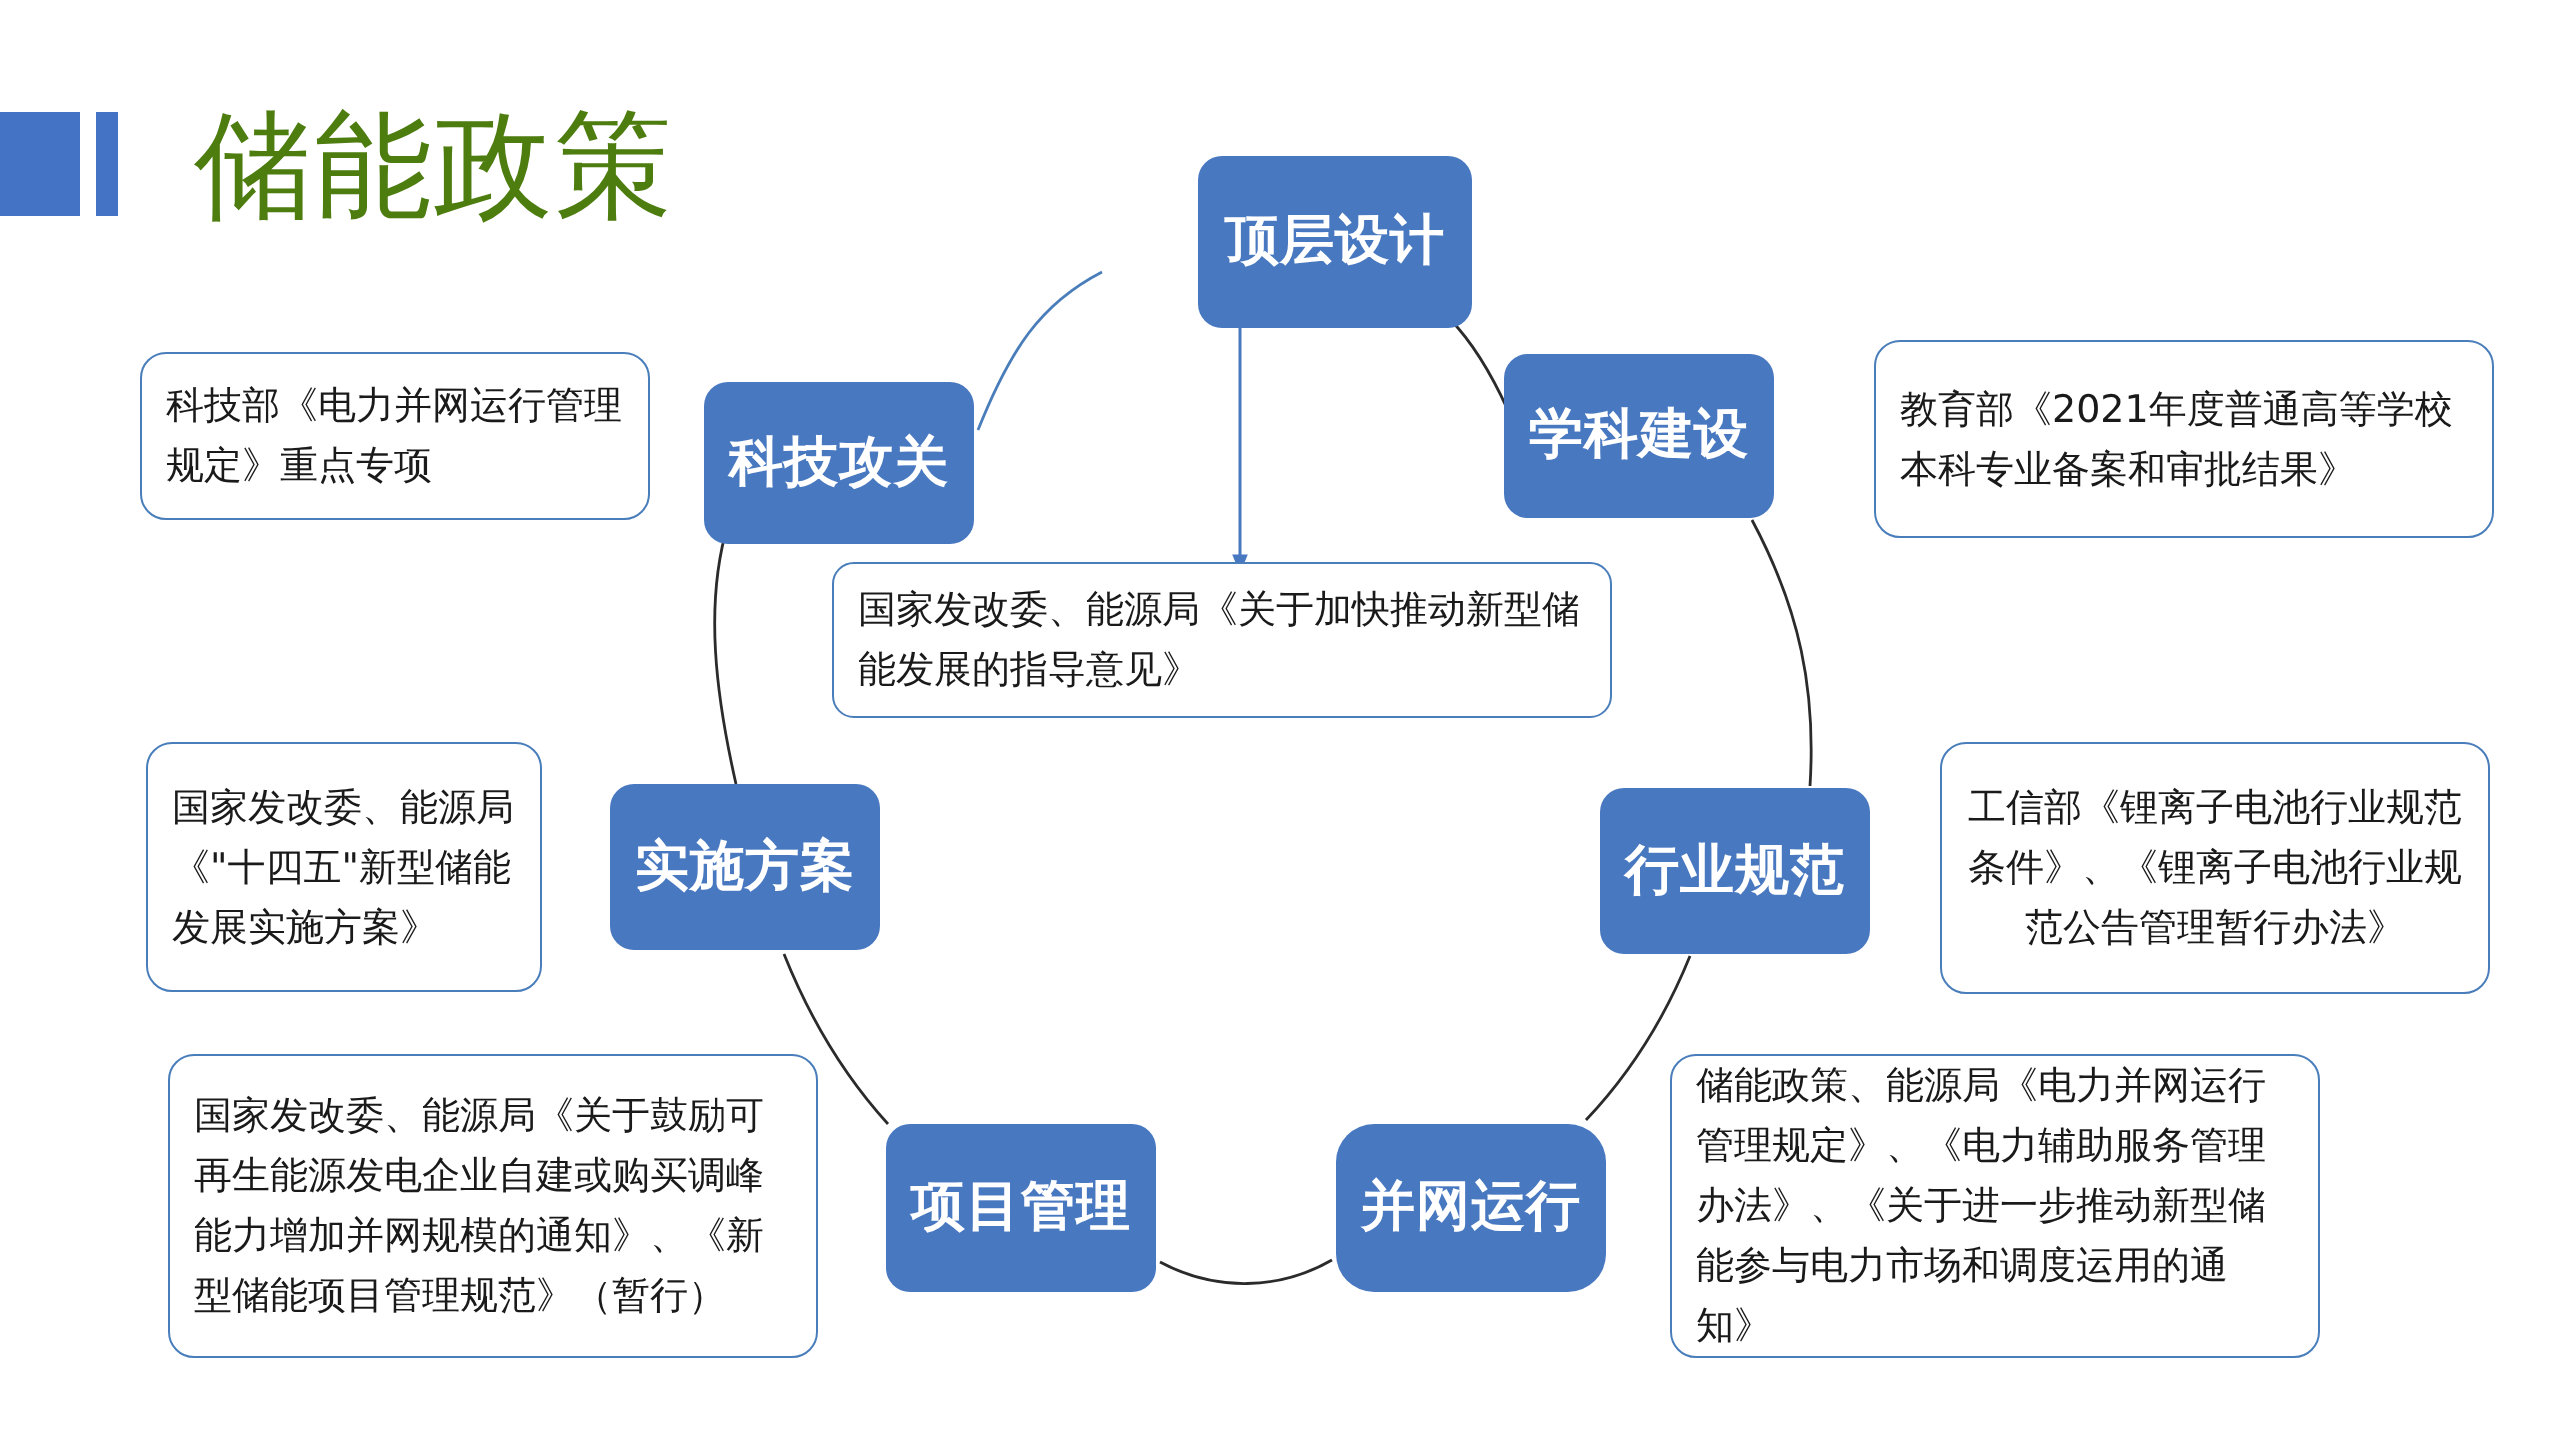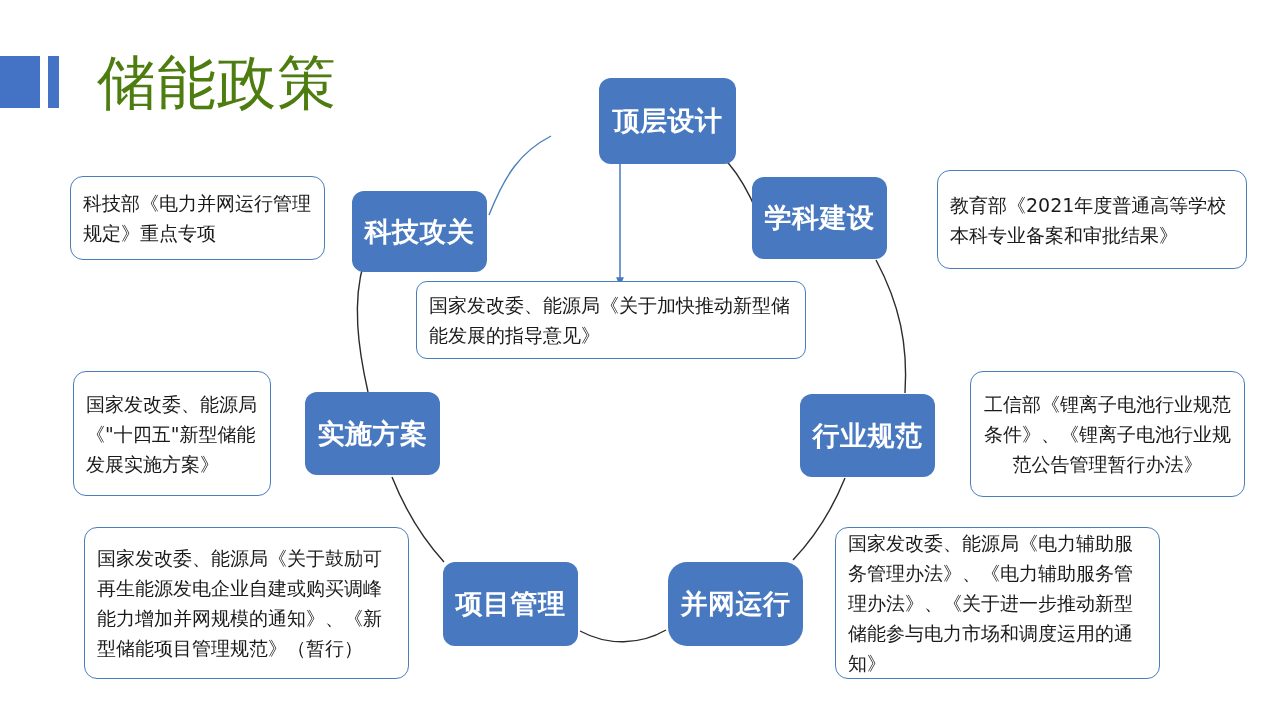--- a/index.html
+++ b/index.html
@@ -179,14 +179,14 @@
 
 <div class="callout" style="left:970px; top:371px; width:275px; height:126px;text-align:center;">
   <span>工信部《锂离子电池行业规范条件》、《锂离子电池行业规范公告管理暂行办法》</span>
 </div>
 
 <div class="callout" style="left:84px; top:527px; width:325px; height:152px;">
   <span>国家发改委、能源局《关于鼓励可再生能源发电企业自建或购买调峰能力增加并网规模的通知》、《新型储能项目管理规范》（暂行）</span>
 </div>
 
 <div class="callout" style="left:835px; top:527px; width:325px; height:152px;">
-  <span>国家发改委、能源局《电力辅助服务管理办法》、《电力辅助服务管理办法》、《关于进一步推动新型储能参与电力市场和调度运用的通知》</span>
+  <span>储能政策、能源局《电力并网运行管理规定》、《电力辅助服务管理办法》、《关于进一步推动新型储能参与电力市场和调度运用的通知》</span>
 </div>
 
 </body></html>

